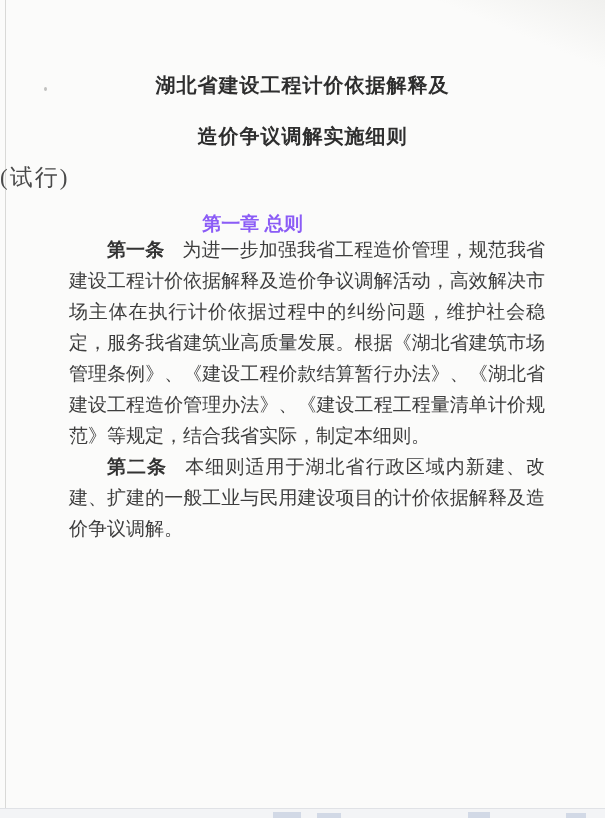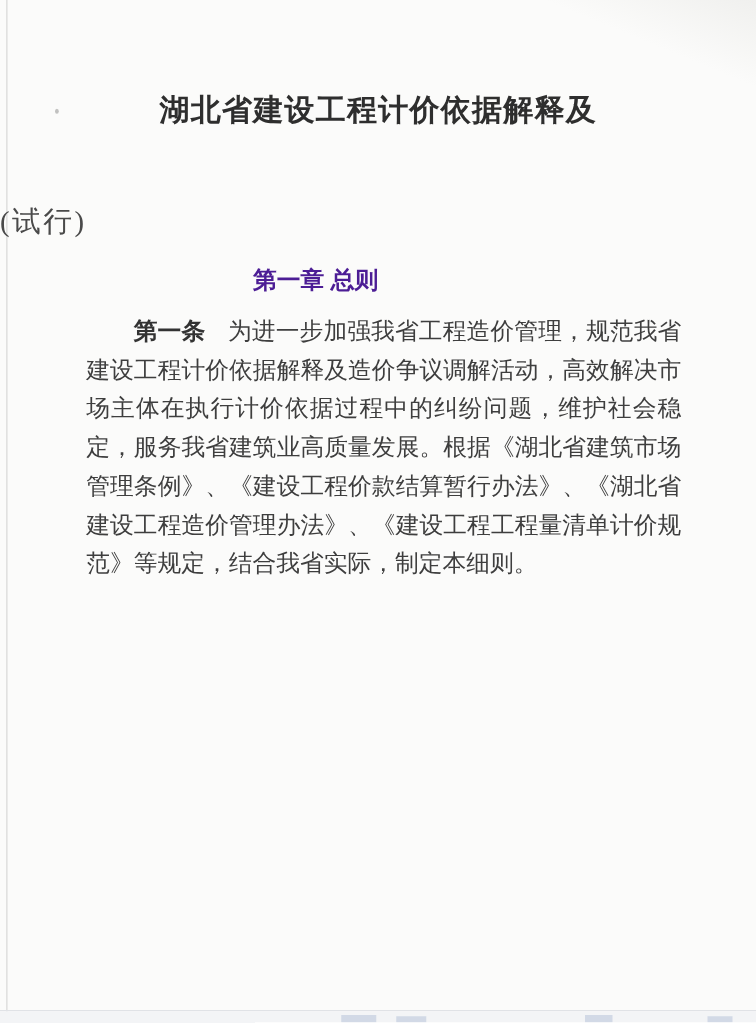--- a/index.html
+++ b/index.html
@@ -58,21 +58,21 @@
     opacity: 0.7;
   }
   
   .doc-title {
     position: absolute;
     left: 0;
     width: 605px;
     text-align: center;
     font-family: "Liberation Sans", "DejaVu Sans", sans-serif;
     font-weight: bold;
-    font-size: 24px;
+    font-size: 20px;
     letter-spacing: 1px;
     color: #2e2e2e;
   }
   .title-line1 { top: 72px; }
   .title-line2 { top: 123px; }
   .trial-note {
     position: absolute;
     left: 0; top: 162px;
     width: 605px;
     text-align: left;
@@ -82,26 +82,26 @@
     color: #4a4a4a;
   }
   .chapter-heading {
     position: absolute;
     left: 0; top: 211px;
     width: 505px;
     text-align: center;
     font-family: "Liberation Sans", "DejaVu Sans", sans-serif;
     font-weight: bold;
     font-size: 19px;
-    color: #4c1d95;
+    color: #8b5cf6;
   }
   
   .body-text {
     position: absolute;
-    left: 69px; top: 250px;
+    left: 69px; top: 234px;
     width: 476px;
     font-size: 19px;
     line-height: 31px;
     color: #3e3e3e;
     text-align: justify;
     text-align-last: left;
   }
   .body-text p {
     margin: 0;
     text-indent: 2em;
@@ -115,27 +115,31 @@
 </head>
 <body>
 
 <div class="page">
 
   <div class="edge-left"></div>
   <div class="corner-shade"></div>
   <div class="speck"></div>
 
   <div class="doc-title title-line1">湖北省建设工程计价依据解释及</div>
+  <div class="doc-title title-line2">造价争议调解实施细则</div>
   <div class="trial-note">(试行)</div>
 
   <div class="chapter-heading">第一章 总则</div>
 
   <div class="body-text">
     <p>
       <span class="article-num">第一条</span><span>为进一步加强我省工程造价管理，规范我省建设工程计价依据解释及造价争议调解活动，高效解决市场主体在执行计价依据过程中的纠纷问题，维护社会稳定，服务我省建筑业高质量发展。根据《湖北省建筑市场管理条例》、《建设工程价款结算暂行办法》、《湖北省建设工程造价管理办法》、《建设工程工程量清单计价规范》等规定，结合我省实际，制定本细则。</span>
+    </p>
+    <p>
+      <span class="article-num">第二条</span><span>本细则适用于湖北省行政区域内新建、改建、扩建的一般工业与民用建设项目的计价依据解释及造价争议调解。</span>
     </p>
   </div>
 
   <div class="bottom-line"></div>
   <div class="bottom-strip"></div>
   <div class="blue-mark m1"></div>
   <div class="blue-mark m2"></div>
   <div class="blue-mark m3"></div>
   <div class="blue-mark m4"></div>
 

